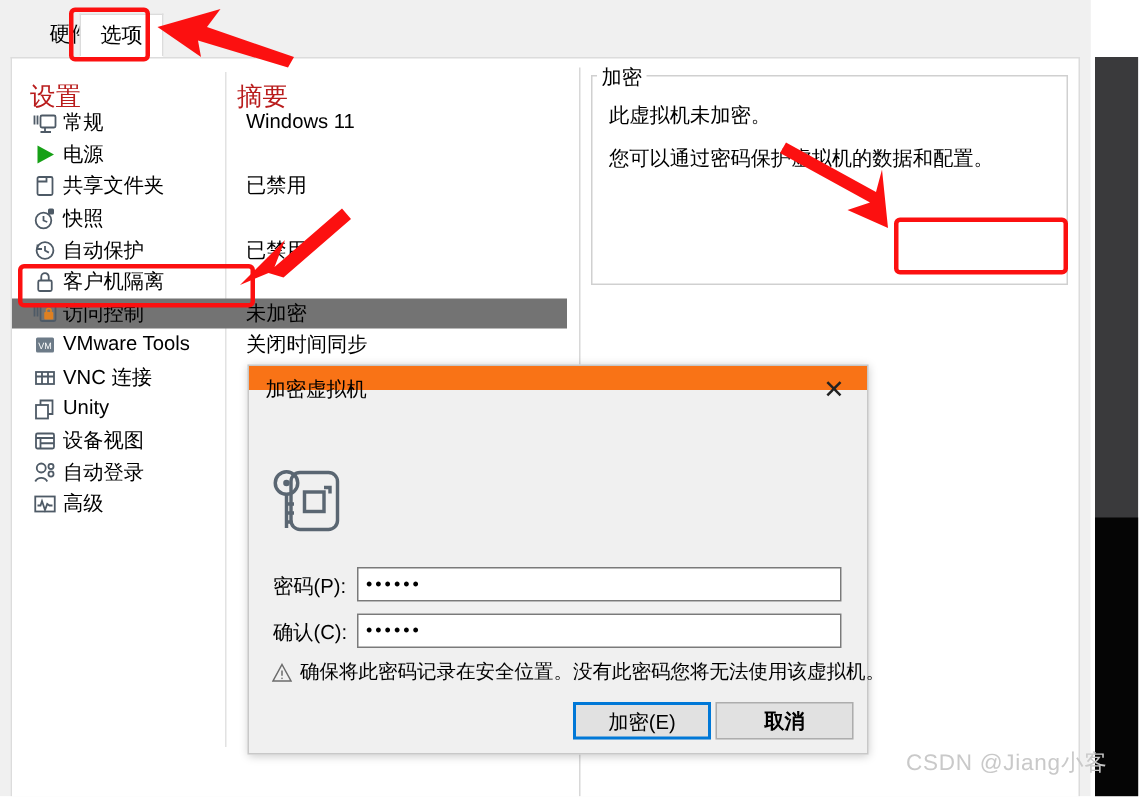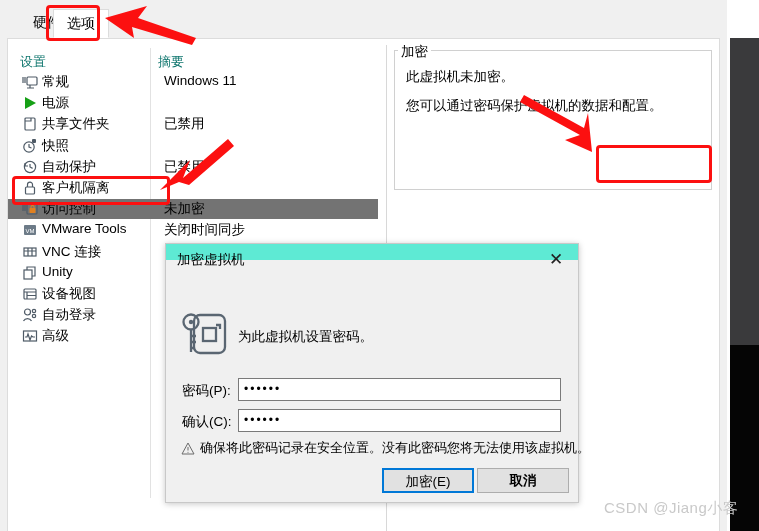--- a/index.html
+++ b/index.html
@@ -94,22 +94,22 @@
   }
   .col-divider {
     position: absolute;
     left: 150px; top: 48px;
     width: 1px; height: 450px;
     background: #e2e2e2;
   }
 
   .hdr {
     position: absolute;
-    font-size: 13px;
-    color: #0f766e;
+    font-size: 17px;
+    color: #b91c1c;
   }
   .hdr-settings { left: 20px; top: 53px; }
   .hdr-summary  { left: 158px; top: 53px; }
 
   .list-row {
     position: absolute;
     left: 8px;
     width: 370px;
     height: 20px;
   }
@@ -200,21 +200,21 @@
     width: 414px; height: 260px;
     background: #f0f0f0;
     border: 1px solid #c8c8c8;
     box-sizing: border-box;
     box-shadow: 0 1px 6px rgba(0,0,0,0.22);
   }
   .dialog-titlebar {
     position: absolute;
     left: 0; top: 0;
     width: 100%; height: 16px;
-    background: #5eead4;
+    background: #f97316;
   }
   .dialog-title {
     position: absolute;
     left: 11px; top: 7px;
     font-size: 13.5px;
     color: #000;
   }
   .dialog-close {
     position: absolute;
     right: 0px; top: 0px;
@@ -494,21 +494,20 @@
       <svg class="key-icon" viewBox="0 0 48 48">
         <rect x="14" y="4" width="31" height="38" rx="6" ry="6" fill="none" stroke="#5a6672" stroke-width="2.3"></rect>
         <rect x="23" y="17" width="13" height="13" fill="none" stroke="#5a6672" stroke-width="2.3"></rect>
         <path d="M36,14 L40,14 L40,18" fill="none" stroke="#5a6672" stroke-width="2.3"></path>
         <circle cx="11" cy="11" r="7.5" fill="none" stroke="#5a6672" stroke-width="2.3"></circle>
         <circle cx="11" cy="11" r="2.2" fill="#5a6672"></circle>
         <path d="M11,18.5 L11,41" fill="none" stroke="#5a6672" stroke-width="2.3"></path>
         <path d="M11,25 L16,25 M11,31 L16,31 M11,37 L15,37" fill="none" stroke="#5a6672" stroke-width="2.3"></path>
       </svg>
 
-      <div class="dlg-heading">为此虚拟机设置密码。</div>
 
       <div class="field-label pw">密码(P):</div>
       <div class="field-input pw">••••••</div>
 
       <div class="field-label cfm">确认(C):</div>
       <div class="field-input cfm">••••••</div>
 
       <svg class="warn-icon" viewBox="0 0 14 13">
         <path d="M7,1 L13,12 L1,12 Z" fill="none" stroke="#6b6b6b" stroke-width="1"></path>
         <path d="M7,5 L7,8.5" stroke="#6b6b6b" stroke-width="1"></path>

